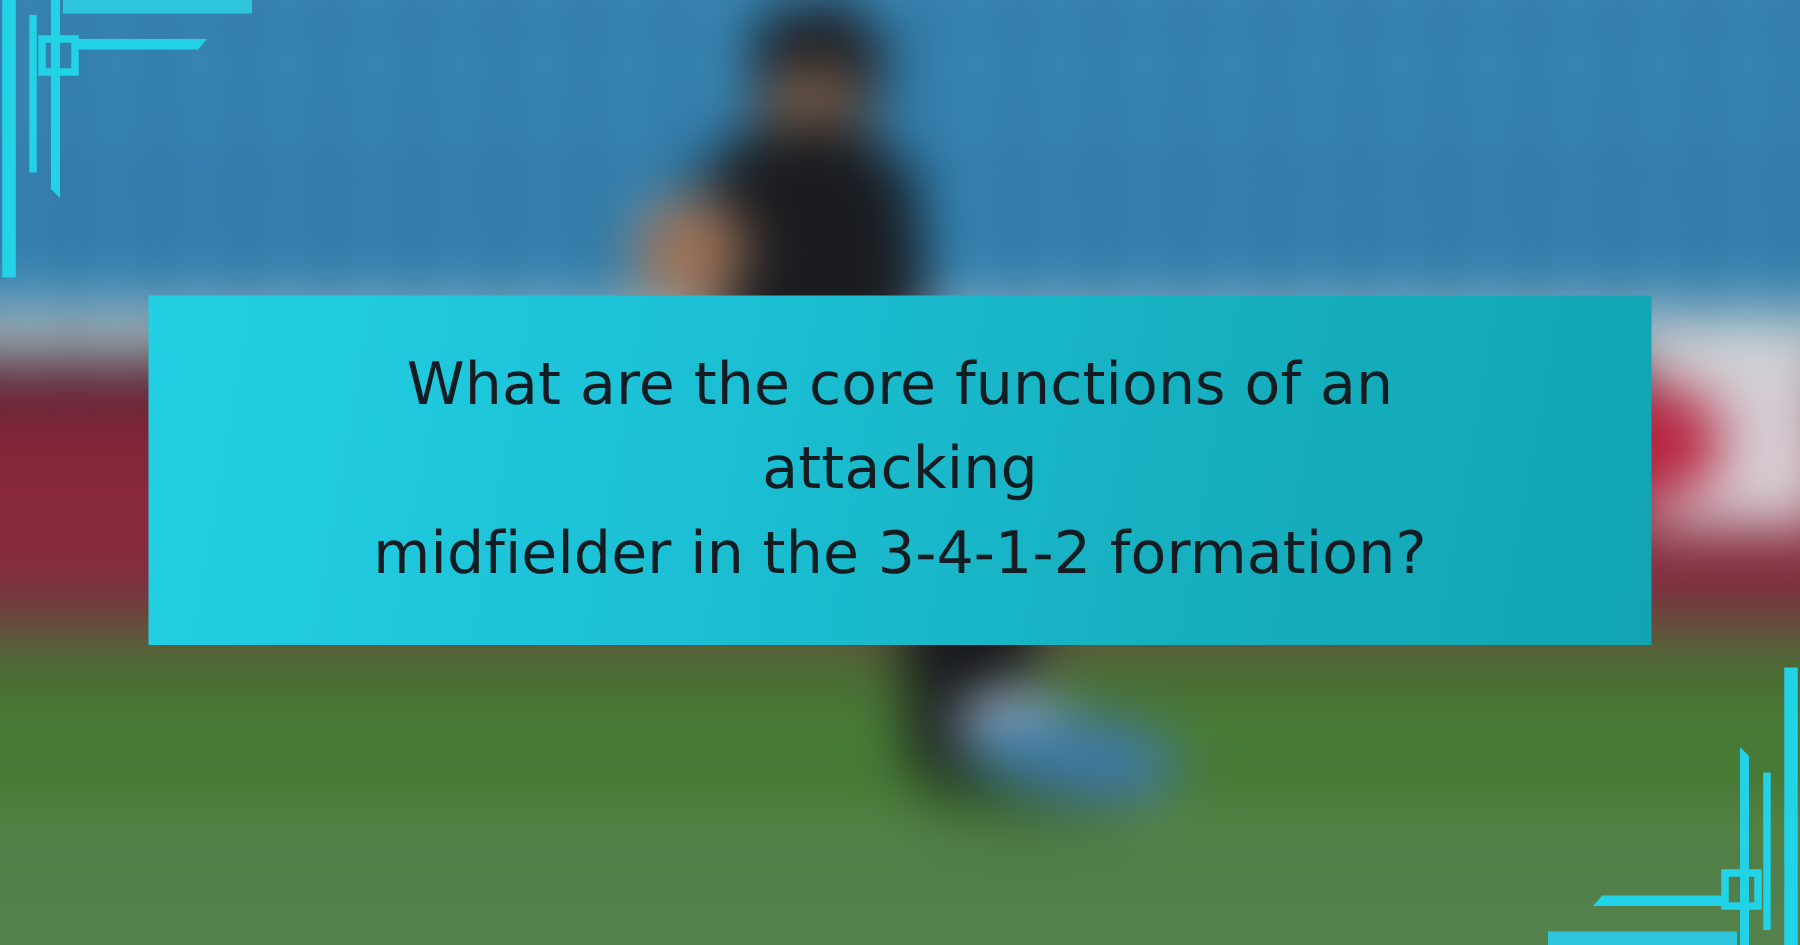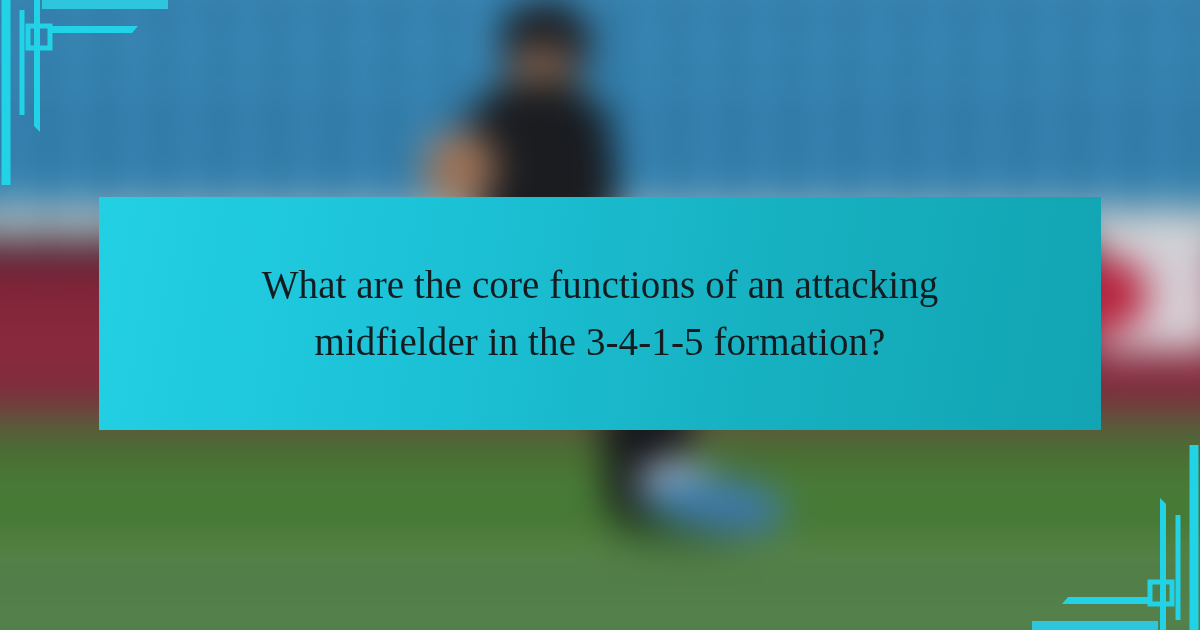--- a/index.html
+++ b/index.html
@@ -213,21 +213,20 @@
   .banner {
     position: absolute;
     left: 99px;
     top: 197px;
     width: 1002px;
     height: 233px;
     background: linear-gradient(100deg, #23d0e3 0%, #1dc3d8 30%, #16b0c0 68%, #12a4b2 100%);
     display: flex;
     align-items: center;
     justify-content: center;
-    font-family: Liberation Serif, serif;
   }
   .banner-text {
     width: 800px;
     text-align: center;
     color: #131c20;
     font-size: 39px;
     line-height: 1.44;
     font-weight: 400;
     letter-spacing: 0.1px;
   }
@@ -284,17 +283,17 @@
       <path d="M42 0 L168 0 L168 9 L42 9 Z" fill="#2ec6dd"></path>
       <path d="M52 26 L138 26 L132 33 L52 33 Z" fill="#22d3e8"></path>
       <path d="M22 10 L22 115" stroke="#22d3e8" stroke-width="5"></path>
       <rect x="28" y="26" width="22" height="22" stroke="#22d3e8" stroke-width="5" fill="none"></rect>
     </svg>
   </div>
 
   <div class="banner">
     <div class="banner-text">
       <span>What are the core functions of an attacking</span><br>
-      <span>midfielder in the 3-4-1-5 formation?</span>
+      <span>midfielder in the 3-4-1-2 formation?</span>
     </div>
   </div>
 
 </div>
 
 </body></html>

